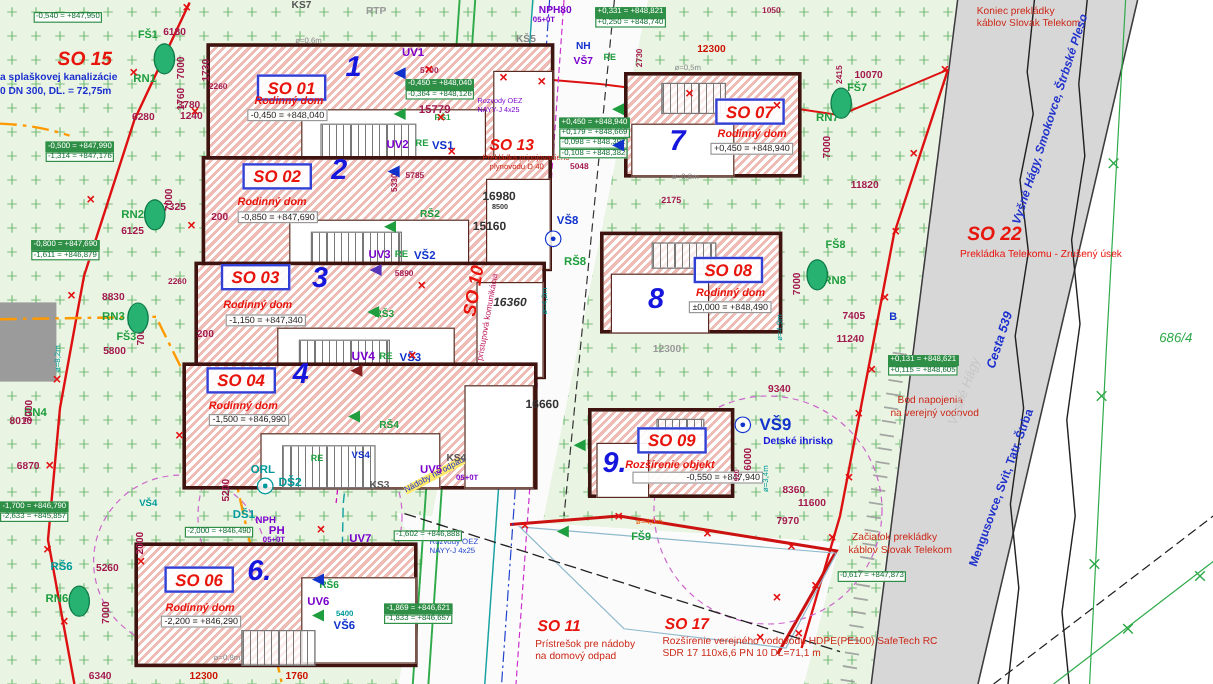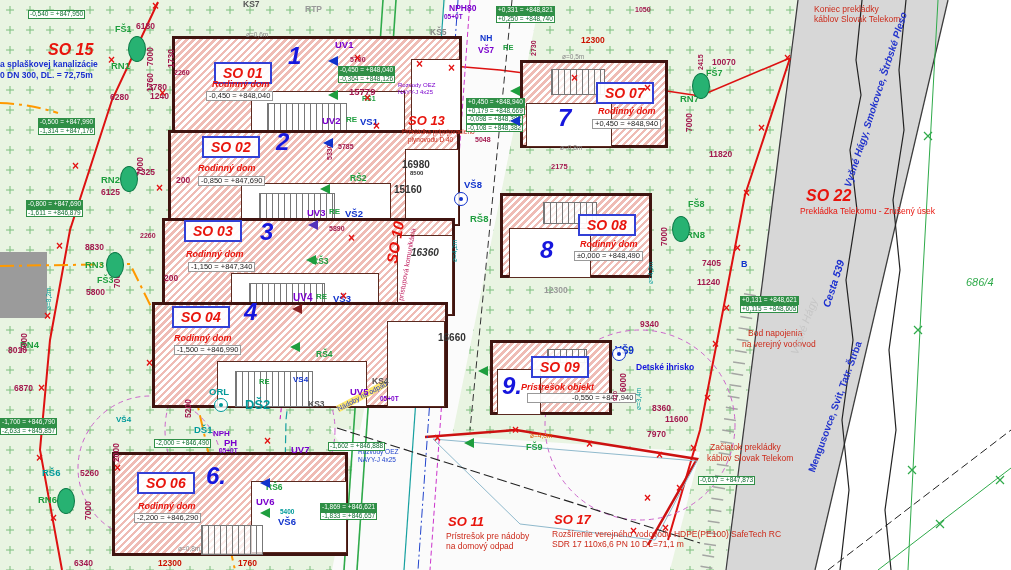--- a/index.html
+++ b/index.html
@@ -127,21 +127,21 @@
       <div class="t btype" style="left: 598px; top: 107px;">Rodinný dom</div>
       <div class="t belev" style="left: 592px; top: 119px;">+0,450 = +848,940</div>
       <div class="t bld" style="left: 500px; top: 193px; width: 152px; height: 85px;"><div class="room" style="left: 6px; top: 32px; width: 82px; height: 50px;"></div><div class="stair" style="left: 40px; top: 6px; width: 54px; height: 22px;"></div></div>
       <div class="t bl" style="left: 578px; top: 214px;">SO 08</div>
       <div class="t bnum" style="left: 540px; top: 238px;">8</div>
       <div class="t btype" style="left: 580px; top: 240px;">Rodinný dom</div>
       <div class="t belev" style="left: 574px; top: 251px;">±0,000 = +848,490</div>
       <div class="t bld" style="left: 490px; top: 340px; width: 122px; height: 75px;"><div class="room" style="left: 4px; top: 26px; width: 44px; height: 46px;"></div><div class="stair" style="left: 54px; top: 6px; width: 40px; height: 14px;"></div></div>
       <div class="t bl" style="left: 531px; top: 356px;">SO 09</div>
       <div class="t bnum" style="left: 502px; top: 374px;">9.</div>
-      <div class="t btype" style="left: 521px; top: 383px;">Prístrešok objekt</div>
+      <div class="t btype" style="left: 521px; top: 383px;">Rozšírenie objekt</div>
       <div class="t belev" style="left: 527px; top: 393px; padding-left: 44px;">-0,550 = +847,940</div>
       <div class="t al" style="left: 48px; top: 42px; font-size: 16px;">SO 15</div>
       <div class="t al" style="left: 408px; top: 114px; font-size: 13px;">SO 13</div>
       <div class="t al" style="left: 384px; top: 262px; font-size: 15px; transform: rotate(-80deg);">SO 10</div>
       <div class="t al" style="left: 806px; top: 188px; font-size: 16px;">SO 22</div>
       <div class="t al" style="left: 448px; top: 515px; font-size: 13px;">SO 11</div>
       <div class="t al" style="left: 554px; top: 513px; font-size: 13px;">SO 17</div>
       <div class="t an" style="left: 0px; top: 60px; color: rgb(27, 47, 208); font-size: 8.5px; font-weight: bold;">a splaškovej kanalizácie</div>
       <div class="t an" style="left: 0px; top: 71px; color: rgb(27, 47, 208); font-size: 8.5px; font-weight: bold;">0 DN 300, DL. = 72,75m</div>
       <div class="t an" style="left: 402px; top: 129px; color: rgb(204, 42, 26); font-size: 6.5px;">Prekládka pripojovacieho</div>
@@ -186,42 +186,42 @@
       <div class="t up" style="left: 316px; top: 293px; color: rgb(30, 158, 62); font-size: 8px;">RE</div>
       <div class="t up" style="left: 333px; top: 294px; color: rgb(17, 51, 204); font-size: 9.5px;">VŠ3</div>
       <div class="t up" style="left: 316px; top: 350px; color: rgb(30, 158, 62);">RŠ4</div>
       <div class="t up" style="left: 293px; top: 376px; color: rgb(17, 51, 204); font-size: 8px;">VS4</div>
       <div class="t up" style="left: 259px; top: 378px; color: rgb(30, 158, 62); font-size: 7.5px;">RE</div>
       <div class="t up" style="left: 372px; top: 377px; color: rgb(85, 85, 85);">KS4</div>
       <div class="t up" style="left: 350px; top: 387px; color: rgb(122, 0, 204); font-size: 9.5px;">UV5</div>
       <div class="t up" style="left: 380px; top: 396px; color: rgb(122, 0, 204); font-size: 6.5px;">05+0T</div>
       <div class="t up" style="left: 308px; top: 400px; color: rgb(85, 85, 85);">KS3</div>
       <div class="t up" style="left: 209px; top: 387px; color: rgb(0, 154, 154); font-size: 9.5px;">ORL</div>
-      <div class="t up" style="left: 245px; top: 398px; color: rgb(0, 154, 154); font-size: 13px;">DŠ2</div>
+      <div class="t up" style="left: 232px; top: 398px; color: rgb(0, 154, 154); font-size: 10px;">DŠ2</div>
       <div class="t up" style="left: 194px; top: 425px; color: rgb(0, 154, 154); font-size: 9.5px;">DŠ1</div>
       <div class="t up" style="left: 213px; top: 430px; color: rgb(122, 0, 204); font-size: 8px;">NPH</div>
       <div class="t up" style="left: 224px; top: 438px; color: rgb(122, 0, 204); font-size: 9.5px;">PH</div>
       <div class="t up" style="left: 219px; top: 448px; color: rgb(122, 0, 204); font-size: 6.5px;">05+0T</div>
       <div class="t up" style="left: 291px; top: 445px; color: rgb(122, 0, 204); font-size: 9.5px;">UV7</div>
       <div class="t up" style="left: 266px; top: 483px; color: rgb(30, 158, 62);">RŠ6</div>
       <div class="t up" style="left: 256px; top: 497px; color: rgb(122, 0, 204); font-size: 9.5px;">UV6</div>
       <div class="t up" style="left: 280px; top: 509px; color: rgb(0, 154, 154); font-size: 6.5px;">5400</div>
       <div class="t up" style="left: 278px; top: 517px; color: rgb(17, 51, 204); font-size: 9.5px;">VŠ6</div>
       <div class="t up" style="left: 116px; top: 416px; color: rgb(0, 154, 154); font-size: 8px;">VŠ4</div>
       <div class="t up" style="left: 42px; top: 468px; color: rgb(0, 154, 154); font-size: 9.5px;">RŠ6</div>
       <div class="t up" style="left: 38px; top: 495px; color: rgb(30, 158, 62); font-size: 9.5px;">RN6</div>
       <div class="t up" style="left: 20px; top: 340px; color: rgb(30, 158, 62); font-size: 9.5px;">RN4</div>
       <div class="t up" style="left: 85px; top: 260px; color: rgb(30, 158, 62); font-size: 9.5px;">RN3</div>
       <div class="t up" style="left: 97px; top: 276px; color: rgb(30, 158, 62); font-size: 9px;">FŠ3</div>
       <div class="t up" style="left: 101px; top: 175px; color: rgb(30, 158, 62); font-size: 9.5px;">RN2</div>
       <div class="t up" style="left: 111px; top: 61px; color: rgb(30, 158, 62); font-size: 9.5px;">RN1</div>
       <div class="t up" style="left: 115px; top: 25px; color: rgb(30, 158, 62); font-size: 9px;">FŠ1</div>
       <div class="t up" style="left: 464px; top: 180px; color: rgb(17, 51, 204); font-size: 9.5px;">VŠ8</div>
       <div class="t up" style="left: 470px; top: 214px; color: rgb(30, 158, 62); font-size: 9.5px;">RŠ8</div>
-      <div class="t up" style="left: 615px; top: 346px; color: rgb(17, 51, 204); font-size: 10px;">VŠ9</div>
+      <div class="t up" style="left: 633px; top: 346px; color: rgb(17, 51, 204); font-size: 14px;">VŠ9</div>
       <div class="t up" style="left: 526px; top: 443px; color: rgb(30, 158, 62); font-size: 9px;">FŠ9</div>
       <div class="t up" style="left: 688px; top: 200px; color: rgb(30, 158, 62); font-size: 9px;">FŠ8</div>
       <div class="t up" style="left: 686px; top: 230px; color: rgb(30, 158, 62); font-size: 9.5px;">RN8</div>
       <div class="t up" style="left: 680px; top: 94px; color: rgb(30, 158, 62); font-size: 9.5px;">RN7</div>
       <div class="t up" style="left: 706px; top: 69px; color: rgb(30, 158, 62); font-size: 9px;">FŠ7</div>
       <div class="t up" style="left: 741px; top: 260px; color: rgb(17, 51, 204); font-size: 9px;">B</div>
       <div class="t dim" style="left: 136px; top: 22px;">6180</div>
       <div class="t dim" style="left: 146px; top: 66px; transform: rotate(-90deg);">7000</div>
       <div class="t dim" style="left: 146px; top: 92px; transform: rotate(-90deg);">1760</div>
       <div class="t dim" style="left: 167px; top: 68px; transform: rotate(-90deg);">1730</div>

